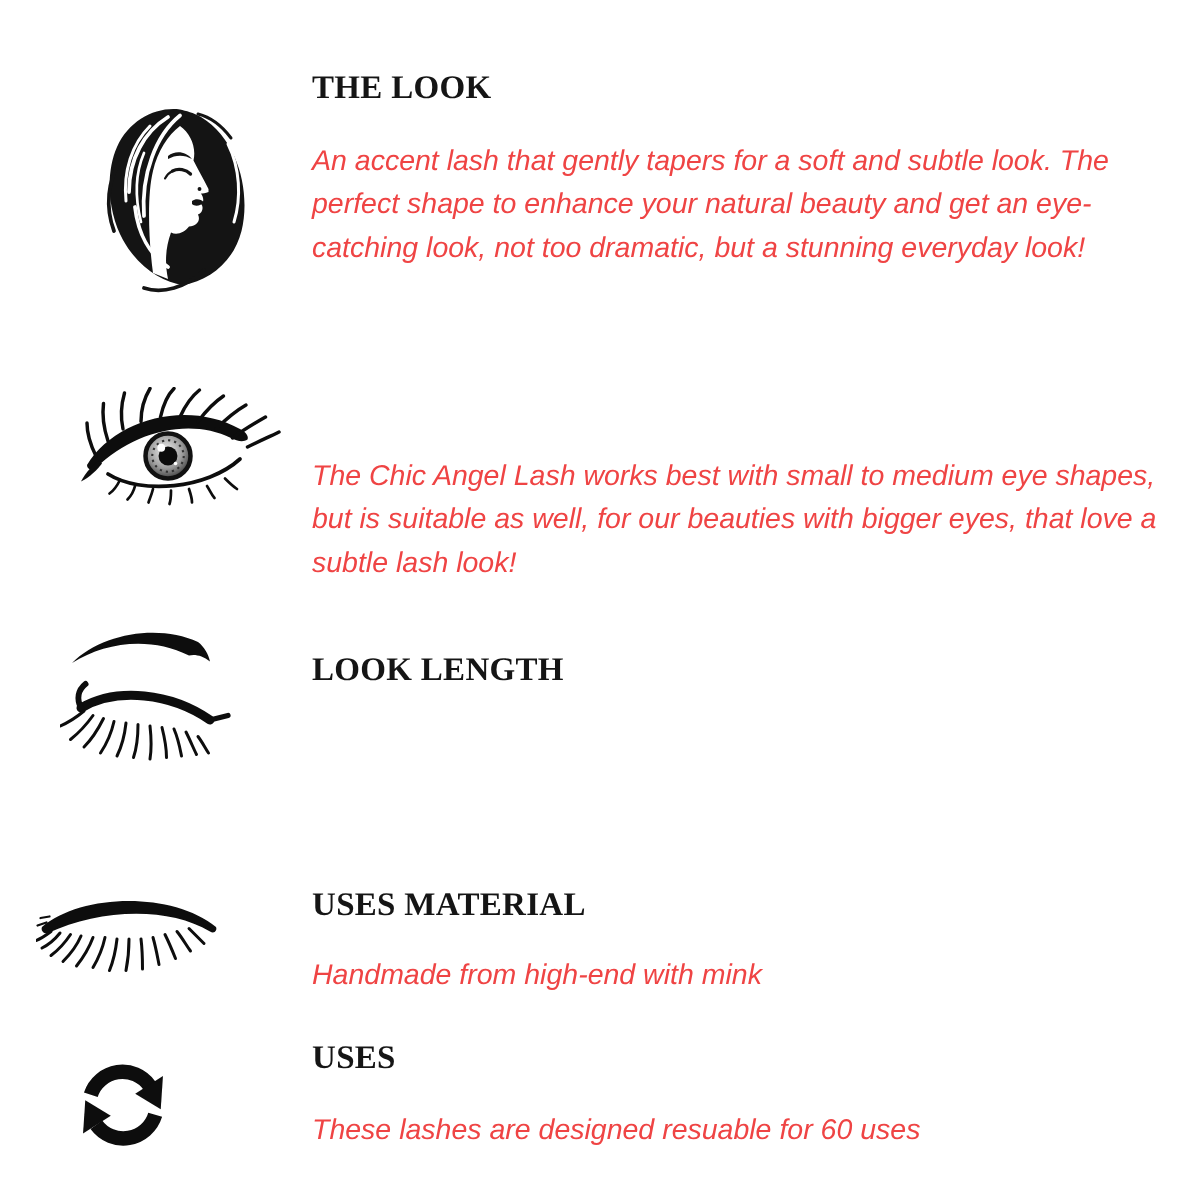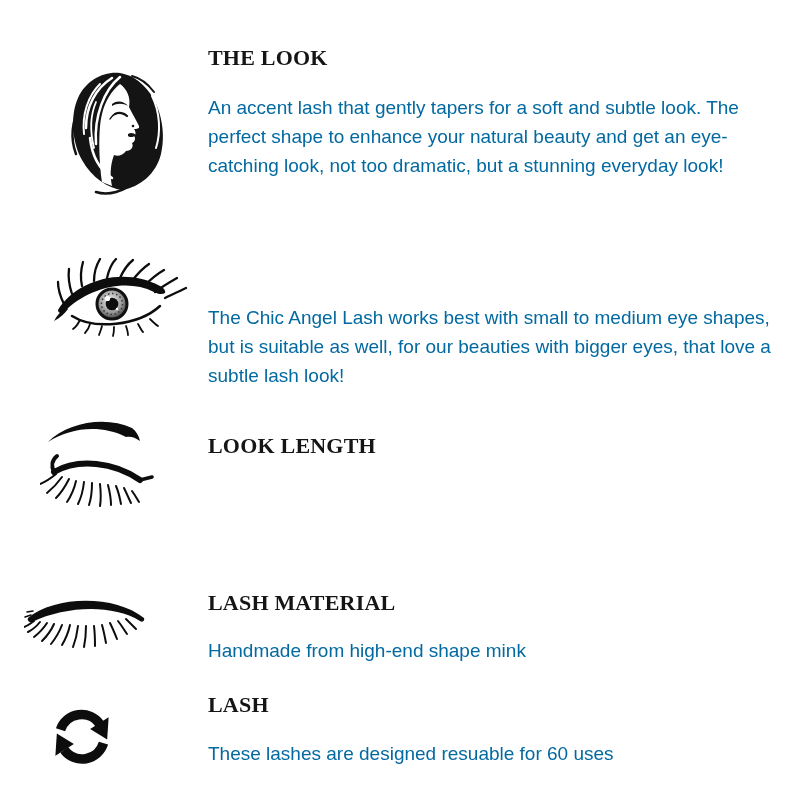--- a/index.html
+++ b/index.html
@@ -16,21 +16,22 @@
     font-weight:700;
     font-size:22px;line-height:26px;
     color:#151515;
     letter-spacing:.2px;
     white-space:nowrap;
   }
   .body-text{
     position:absolute;left:208px;margin:0;
     width:580px;
     font-size:19px;line-height:29px;
-    color:#0369a1;
+    color:#ef4444;
+    font-style:italic;
   }
   .icon{position:absolute;}
   .icon svg{display:block;width:100%;height:100%;}
   
   #h1{top:45px}  #b1{top:93px}
   #h2{top:253px} #b2{top:303px}
   #h3{top:433px} #b3{top:479px}
   #h4{top:590px} #b4{top:636px}
   #h5{top:692px} #b5{top:739px}
   #i1{left:66px;top:68px;width:104px;height:128px}
@@ -155,27 +156,27 @@
         <path d="M86,31 C89,37 91,42 93,47"></path>
         <path d="M94,29 C98,34 100,38 103,42"></path>
         <path d="M102,27 C106,31 109,34 112,37"></path>
       </g>
       <g fill="none" stroke="#0d0d0d" stroke-width="1.5" stroke-linecap="round">
         <path d="M7,23 L1,25"></path>
         <path d="M9,19 L3,20"></path>
       </g>
     </svg>
   </div>
-  <h2 class="heading" id="h4">LASH MATERIAL</h2>
-  <p class="body-text" id="b4">Handmade from high-end shape mink</p>
+  <h2 class="heading" id="h4">USES MATERIAL</h2>
+  <p class="body-text" id="b4">Handmade from high-end with mink</p>
 
   <div class="icon" id="i5">
     <svg viewBox="0 0 100 100" xmlns="http://www.w3.org/2000/svg">
       <path fill="none" stroke="#0d0d0d" stroke-width="13" d="M21,41 A30,30 0 0 1 74,33"></path>
       <polygon fill="#0d0d0d" points="86,24 61,40 84,54"></polygon>
       <path fill="none" stroke="#0d0d0d" stroke-width="13" d="M79,59 A30,30 0 0 1 26,68"></path>
       <polygon fill="#0d0d0d" points="14,76 39,60 16,46"></polygon>
     </svg>
   </div>
-  <h2 class="heading" id="h5">LASH</h2>
+  <h2 class="heading" id="h5">USES</h2>
   <p class="body-text" id="b5">These lashes are designed resuable for 60 uses</p>
 
 </div>
 
 </body></html>

